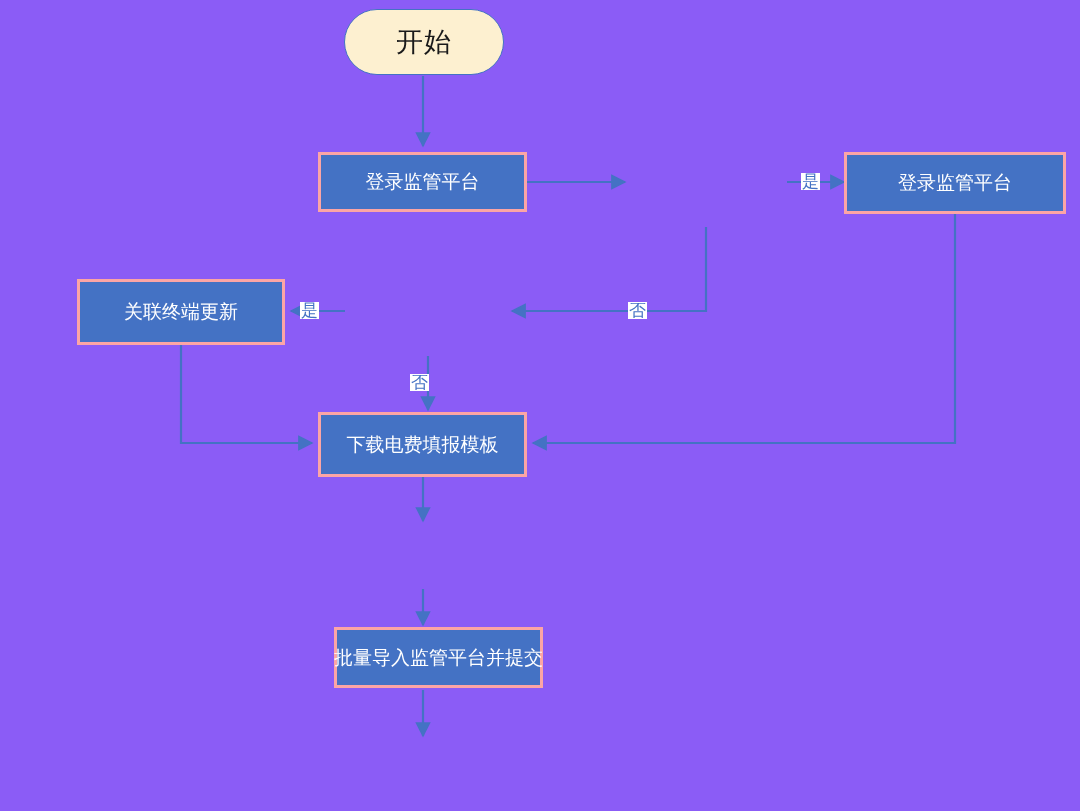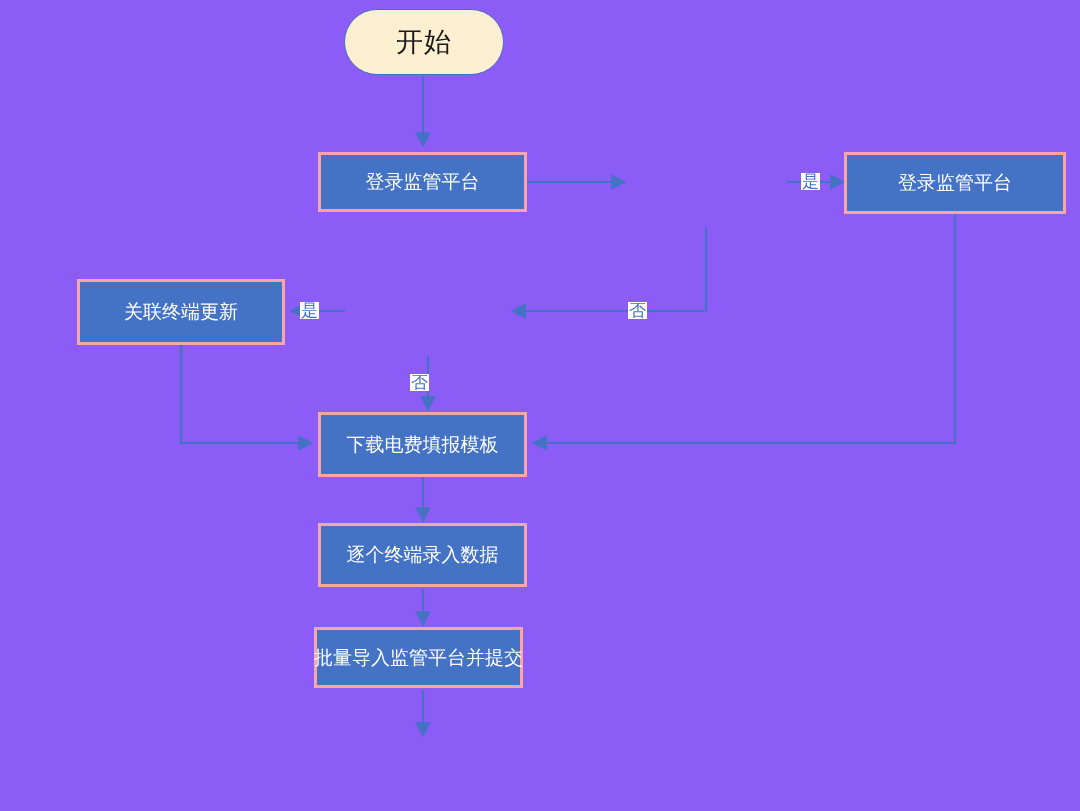--- a/index.html
+++ b/index.html
@@ -121,25 +121,22 @@
 
 
   <div class="node process" style="left:318px; top:412px; width:209px; height:65px;">
     <span>下载电费填报模板</span>
   </div>
 
   <div class="node process" style="left:77px; top:279px; width:208px; height:66px;">
     <span>关联终端更新</span>
   </div>
 
-  <div class="node process" style="left:318px; top:523px; width:209px; height:64px;">
-    <span>逐个终端录入数据</span>
-  </div>
 
-  <div class="node process" style="left:314px; top:627px; width:209px; height:61px;">
+  <div class="node process" style="left:334px; top:627px; width:209px; height:61px;">
     <span>批量导入监管平台并提交</span>
   </div>
 
 
   <span class="edge-label" style="left:801px; top:173px;">是</span>
   <span class="edge-label" style="left:628px; top:302px;">否</span>
   <span class="edge-label" style="left:300px; top:302px;">是</span>
   <span class="edge-label" style="left:410px; top:374px;">否</span>
 
 </div>

